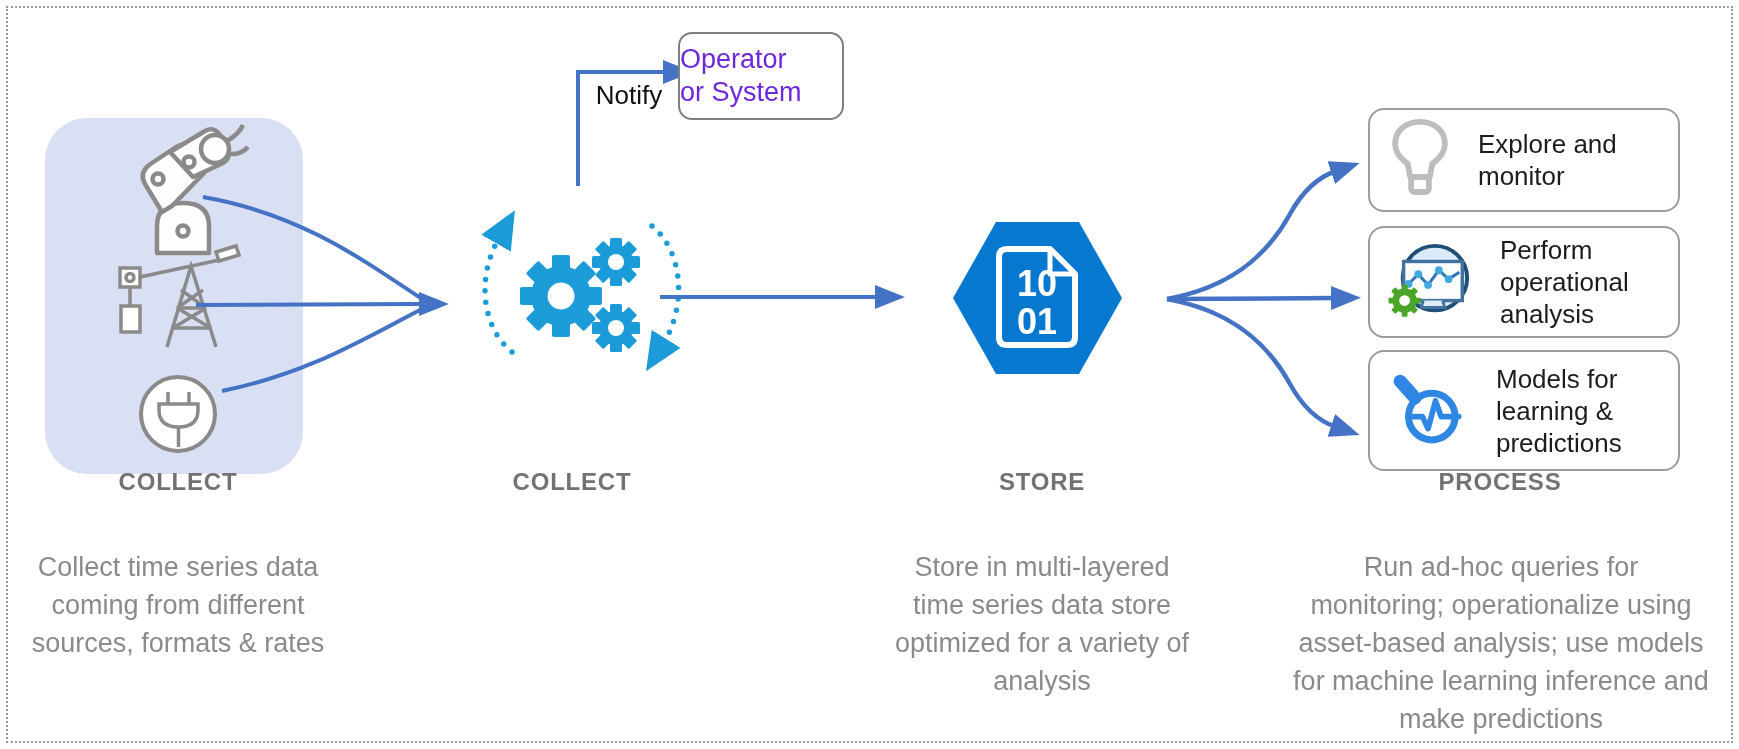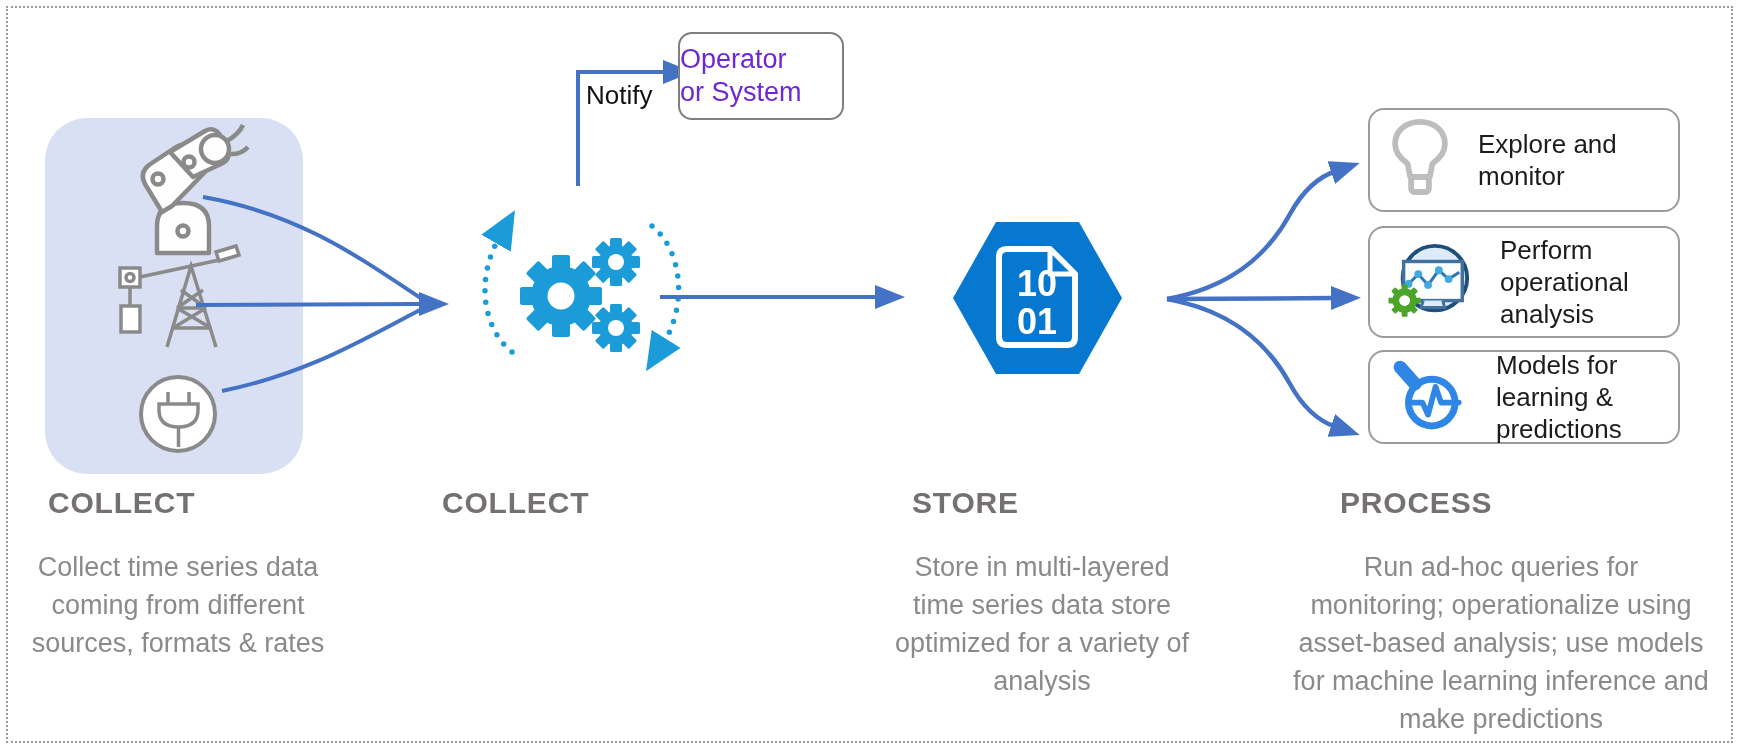--- a/index.html
+++ b/index.html
@@ -2,29 +2,29 @@
 <html><head>
 <meta charset="utf-8">
 <style>
   html,body{margin:0;padding:0;background:#fff;}
   .canvas{position:relative;width:1739px;height:749px;background:#ffffff;overflow:hidden;
           font-family:"Liberation Sans",sans-serif;}
   .frame{position:absolute;left:6px;top:6px;width:1723px;height:733px;border:2px dotted #9a9a9a;}
   .layer{position:absolute;left:0;top:0;}
   .collect-panel{position:absolute;left:45px;top:118px;width:258px;height:356px;
                  background:#d9e0f3;border-radius:42px;}
-  .stage-title{position:absolute;top:486px;text-align:left;font-weight:bold;font-size:30px;
+  .stage-title{position:absolute;top:468px;text-align:center;font-weight:bold;font-size:24px;
                color:#767171;letter-spacing:.8px;}
   .stage-desc{position:absolute;top:548px;text-align:center;font-size:27px;color:#8c8989;
               line-height:38px;white-space:pre-line;}
   .operator-box{position:absolute;left:678px;top:32px;width:166px;height:88px;box-sizing:border-box;
                 border:2.5px solid #7f7f7f;border-radius:14px;background:#fff;display:flex;
                 align-items:center;font-size:27px;color:#6d28d9;
                 line-height:33px;white-space:pre-line;}
-  .notify-label{position:absolute;left:586px;top:80px;width:86px;text-align:left;
+  .notify-label{position:absolute;left:586px;top:80px;width:86px;text-align:center;
                 font-size:26px;color:#111;}
   .abox{position:absolute;left:1368px;width:312px;box-sizing:border-box;border:2.5px solid #9c9c9c;
         border-radius:16px;background:#fff;display:flex;align-items:center;padding-left:18px;}
   .abox .icn{flex:0 0 auto;}
   .alabel{margin-left:26px;font-size:26px;color:#1c1c1c;line-height:32px;white-space:pre-line;}
 </style>
 </head>
 <body>
 
 <div class="canvas">
@@ -185,21 +185,21 @@
         <rect x="-3" y="-16.5" width="6" height="7" rx="1" transform="rotate(315)"></rect>
         <circle r="12.5"></circle>
           <circle r="5.5" fill="#fff"></circle>
       </g>
     </svg>
     <div class="alabel">Perform
 operational
 analysis</div>
   </div>
 
-  <div class="abox" style="top:350px;height:94px">
+  <div class="abox" style="top:350px;height:121px">
     <svg class="icn" width="82" height="82" viewBox="0 0 88 88">
       <g stroke="#2e86e5" fill="none">
         <line x1="13" y1="12" x2="29" y2="30" stroke-width="14" stroke-linecap="round"></line>
         <circle cx="47" cy="50" r="25" stroke-width="7.5"></circle>
         <polyline points="27,50 37,50 43,63 51,33 57,50 76,50" stroke-width="6" stroke-linejoin="round" stroke-linecap="round"></polyline>
       </g>
     </svg>
     <div class="alabel">Models for
 learning &amp;
 predictions</div>

